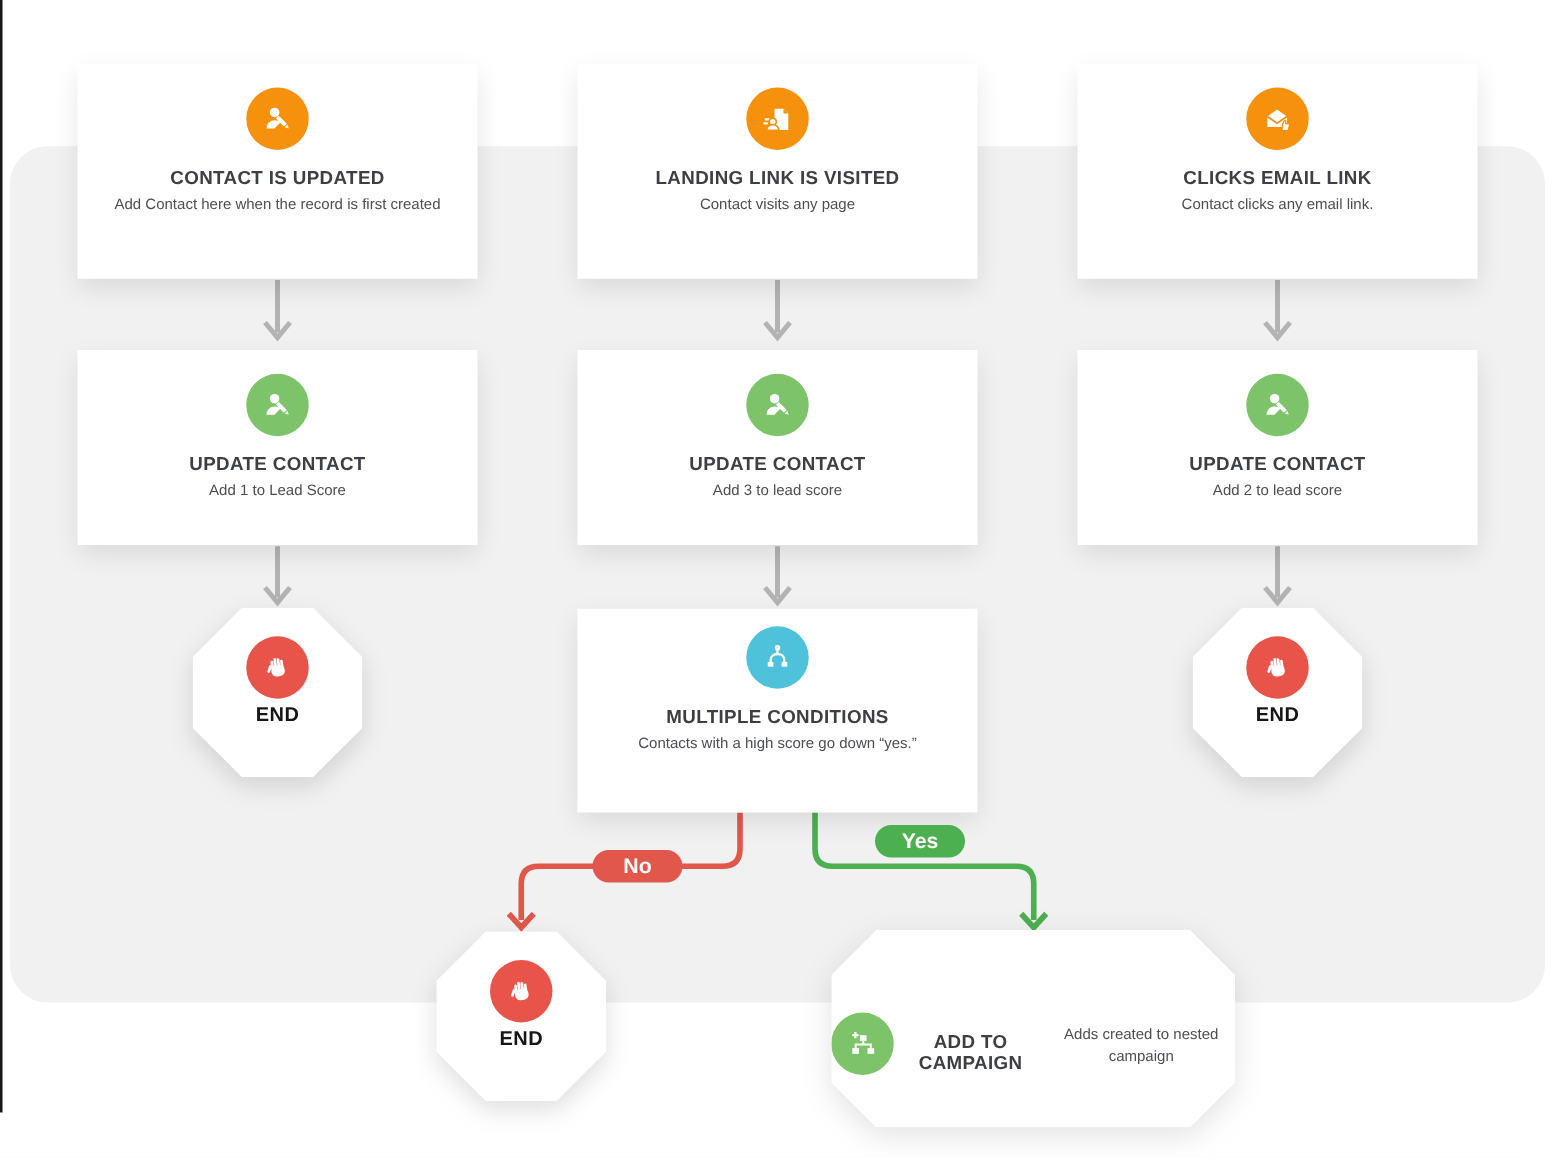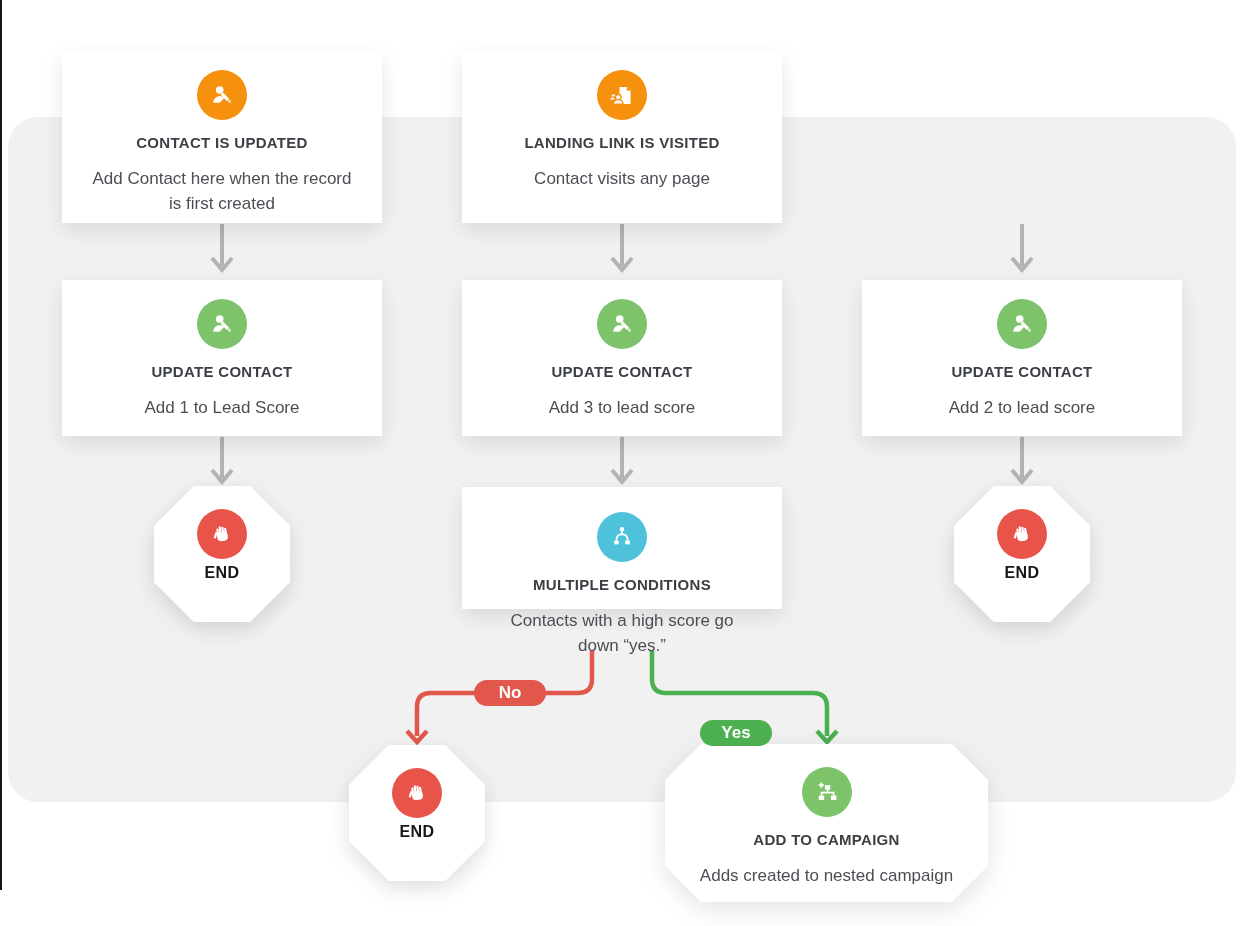--- a/index.html
+++ b/index.html
@@ -15,52 +15,52 @@
     position:absolute; background:#ffffff; box-sizing:border-box;
     box-shadow:0 7px 20px rgba(0,0,0,0.10);
     display:flex; flex-direction:column; align-items:center; text-align:center;
   }
   .icon-badge { width:50px; height:50px; border-radius:50%; display:flex; align-items:center; justify-content:center; flex:0 0 auto; }
   .icon-badge.orange { background:#F6910E; }
   .icon-badge.green  { background:#7CC36A; }
   .icon-badge.cyan   { background:#4EC2DB; }
   .icon-badge.red    { background:#E8544A; }
   .card-title { font-size:15px; font-weight:700; color:#3C4045; letter-spacing:.3px; margin-top:14px; }
-  .card-subtitle { font-size:17px; color:#4B4F54; line-height:1.45; margin-top:16px; max-width:262px; }
+  .card-subtitle { font-size:12px; color:#4B4F54; line-height:1.45; margin-top:4px; max-width:262px; }
 
   .oct-wrap { position:absolute; width:152px; height:136px; filter:drop-shadow(0 7px 10px rgba(0,0,0,0.13)); }
   .octagon {
     width:136px; height:136px; background:#ffffff; box-sizing:border-box;
     clip-path:polygon(29.3% 0, 70.7% 0, 100% 29.3%, 100% 70.7%, 70.7% 100%, 29.3% 100%, 0 70.7%, 0 29.3%);
     display:flex; flex-direction:column; align-items:center; padding-top:23px;
   }
   .end-label { font-weight:700; font-size:16px; color:#161616; letter-spacing:.4px; margin-top:5px; }
 
   .camp-wrap { position:absolute; left:665px; top:744px; width:323px; height:158px; filter:drop-shadow(0 7px 12px rgba(0,0,0,0.11)); }
   .campaign-card {
     width:323px; height:158px; background:#ffffff; box-sizing:border-box;
     clip-path:polygon(36px 0, calc(100% - 36px) 0, 100% 36px, 100% calc(100% - 36px), calc(100% - 36px) 100%, 36px 100%, 0 calc(100% - 36px), 0 36px);
-    display:flex; flex-direction:column; align-items:center; text-align:center; padding-top:23px;
+    display:flex; align-items:center; text-align:center; padding-top:23px;
   }
 
   .pill {
     position:absolute; width:72px; height:26px; border-radius:13px; color:#fff;
     font-weight:700; font-size:17px; display:flex; align-items:center; justify-content:center;
   }
   .pill.no  { left:474px; top:680px; background:#E2574C; }
-  .pill.yes { left:700px; top:720px; background:#4CAF50; }
+  .pill.yes { left:700px; top:660px; background:#4CAF50; }
 
   
   #t1 { left:62px;  top:51px;  width:320px; height:172px; padding-top:19px; }
   #t2 { left:462px; top:51px;  width:320px; height:172px; padding-top:19px; }
   #t3 { left:862px; top:51px;  width:320px; height:172px; padding-top:19px; }
   #a1 { left:62px;  top:280px; width:320px; height:156px; padding-top:19px; }
   #a2 { left:462px; top:280px; width:320px; height:156px; padding-top:19px; }
   #a3 { left:862px; top:280px; width:320px; height:156px; padding-top:19px; }
-  #cond { left:462px; top:487px; width:320px; height:122px; padding-top:25px; }
+  #cond { left:462px; top:487px; width:320px; height:163px; padding-top:14px; }
   #end1 { left:154px; top:486px; }
   #end2 { left:954px; top:486px; }
   #end3 { left:349px; top:745px; }
 </style>
 </head>
 <body>
 
 <div class="stage">
 
   <div class="accent-line"></div>
@@ -114,20 +114,31 @@
         <rect x="2.4" y="11.2" width="3.6" height="1.6" rx="0.8" fill="#fff"></rect>
         <rect x="1.4" y="14.1" width="3.4" height="1.6" rx="0.8" fill="#fff"></rect>
         <circle cx="8.2" cy="13.6" r="2.5" fill="#fff" stroke="#F6910E" stroke-width="1.2"></circle>
         <path d="M3.9 19.8c0-2.7 2-4.1 4.3-4.1s4.3 1.4 4.3 4.1z" fill="#fff" stroke="#F6910E" stroke-width="1.2"></path>
       </svg>
     </div>
     <div class="card-title">LANDING LINK IS VISITED</div>
     <div class="card-subtitle">Contact visits any page</div>
   </div>
 
+  <div class="card" id="t3">
+    <div class="icon-badge orange">
+      <svg width="27" height="27" viewBox="0 0 24 24">
+        <path d="M4.3 9.9 11.3 5l7 4.9v7.5H4.3z" fill="#fff"></path>
+        <path d="M4.3 9.9l7 4.8 7-4.8" fill="none" stroke="#F6910E" stroke-width="1.3"></path>
+        <path d="M14.9 20v-4.3l1.6-2.8c.2-.4 1-.3 1 .2l-.2 1.9h2c.6 0 .9.5.8 1l-.8 3.3c-.1.4-.5.7-1 .7z" fill="#fff" stroke="#F6910E" stroke-width="0.9"></path>
+      </svg>
+    </div>
+    <div class="card-title">CLICKS EMAIL LINK</div>
+    <div class="card-subtitle">Contact clicks any email link.</div>
+  </div>
 
   <div class="card" id="a1">
     <div class="icon-badge green">
       <svg width="27" height="27" viewBox="0 0 24 24">
         <circle cx="9.5" cy="7.1" r="3.4" fill="#fff"></circle>
         <path d="M3.8 18.4c0-3.7 2.7-5.8 5.8-5.8 1.7 0 3.1.6 4.1 1.5l-4.3 4.3z" fill="#fff"></path>
         <g transform="rotate(-45 15.5 14.5)">
           <rect x="14.1" y="8.6" width="2.9" height="8.2" rx="0.7" fill="#fff"></rect>
           <path d="M14.1 17.6h2.9l-1.45 2.5z" fill="#fff"></path>
         </g>

